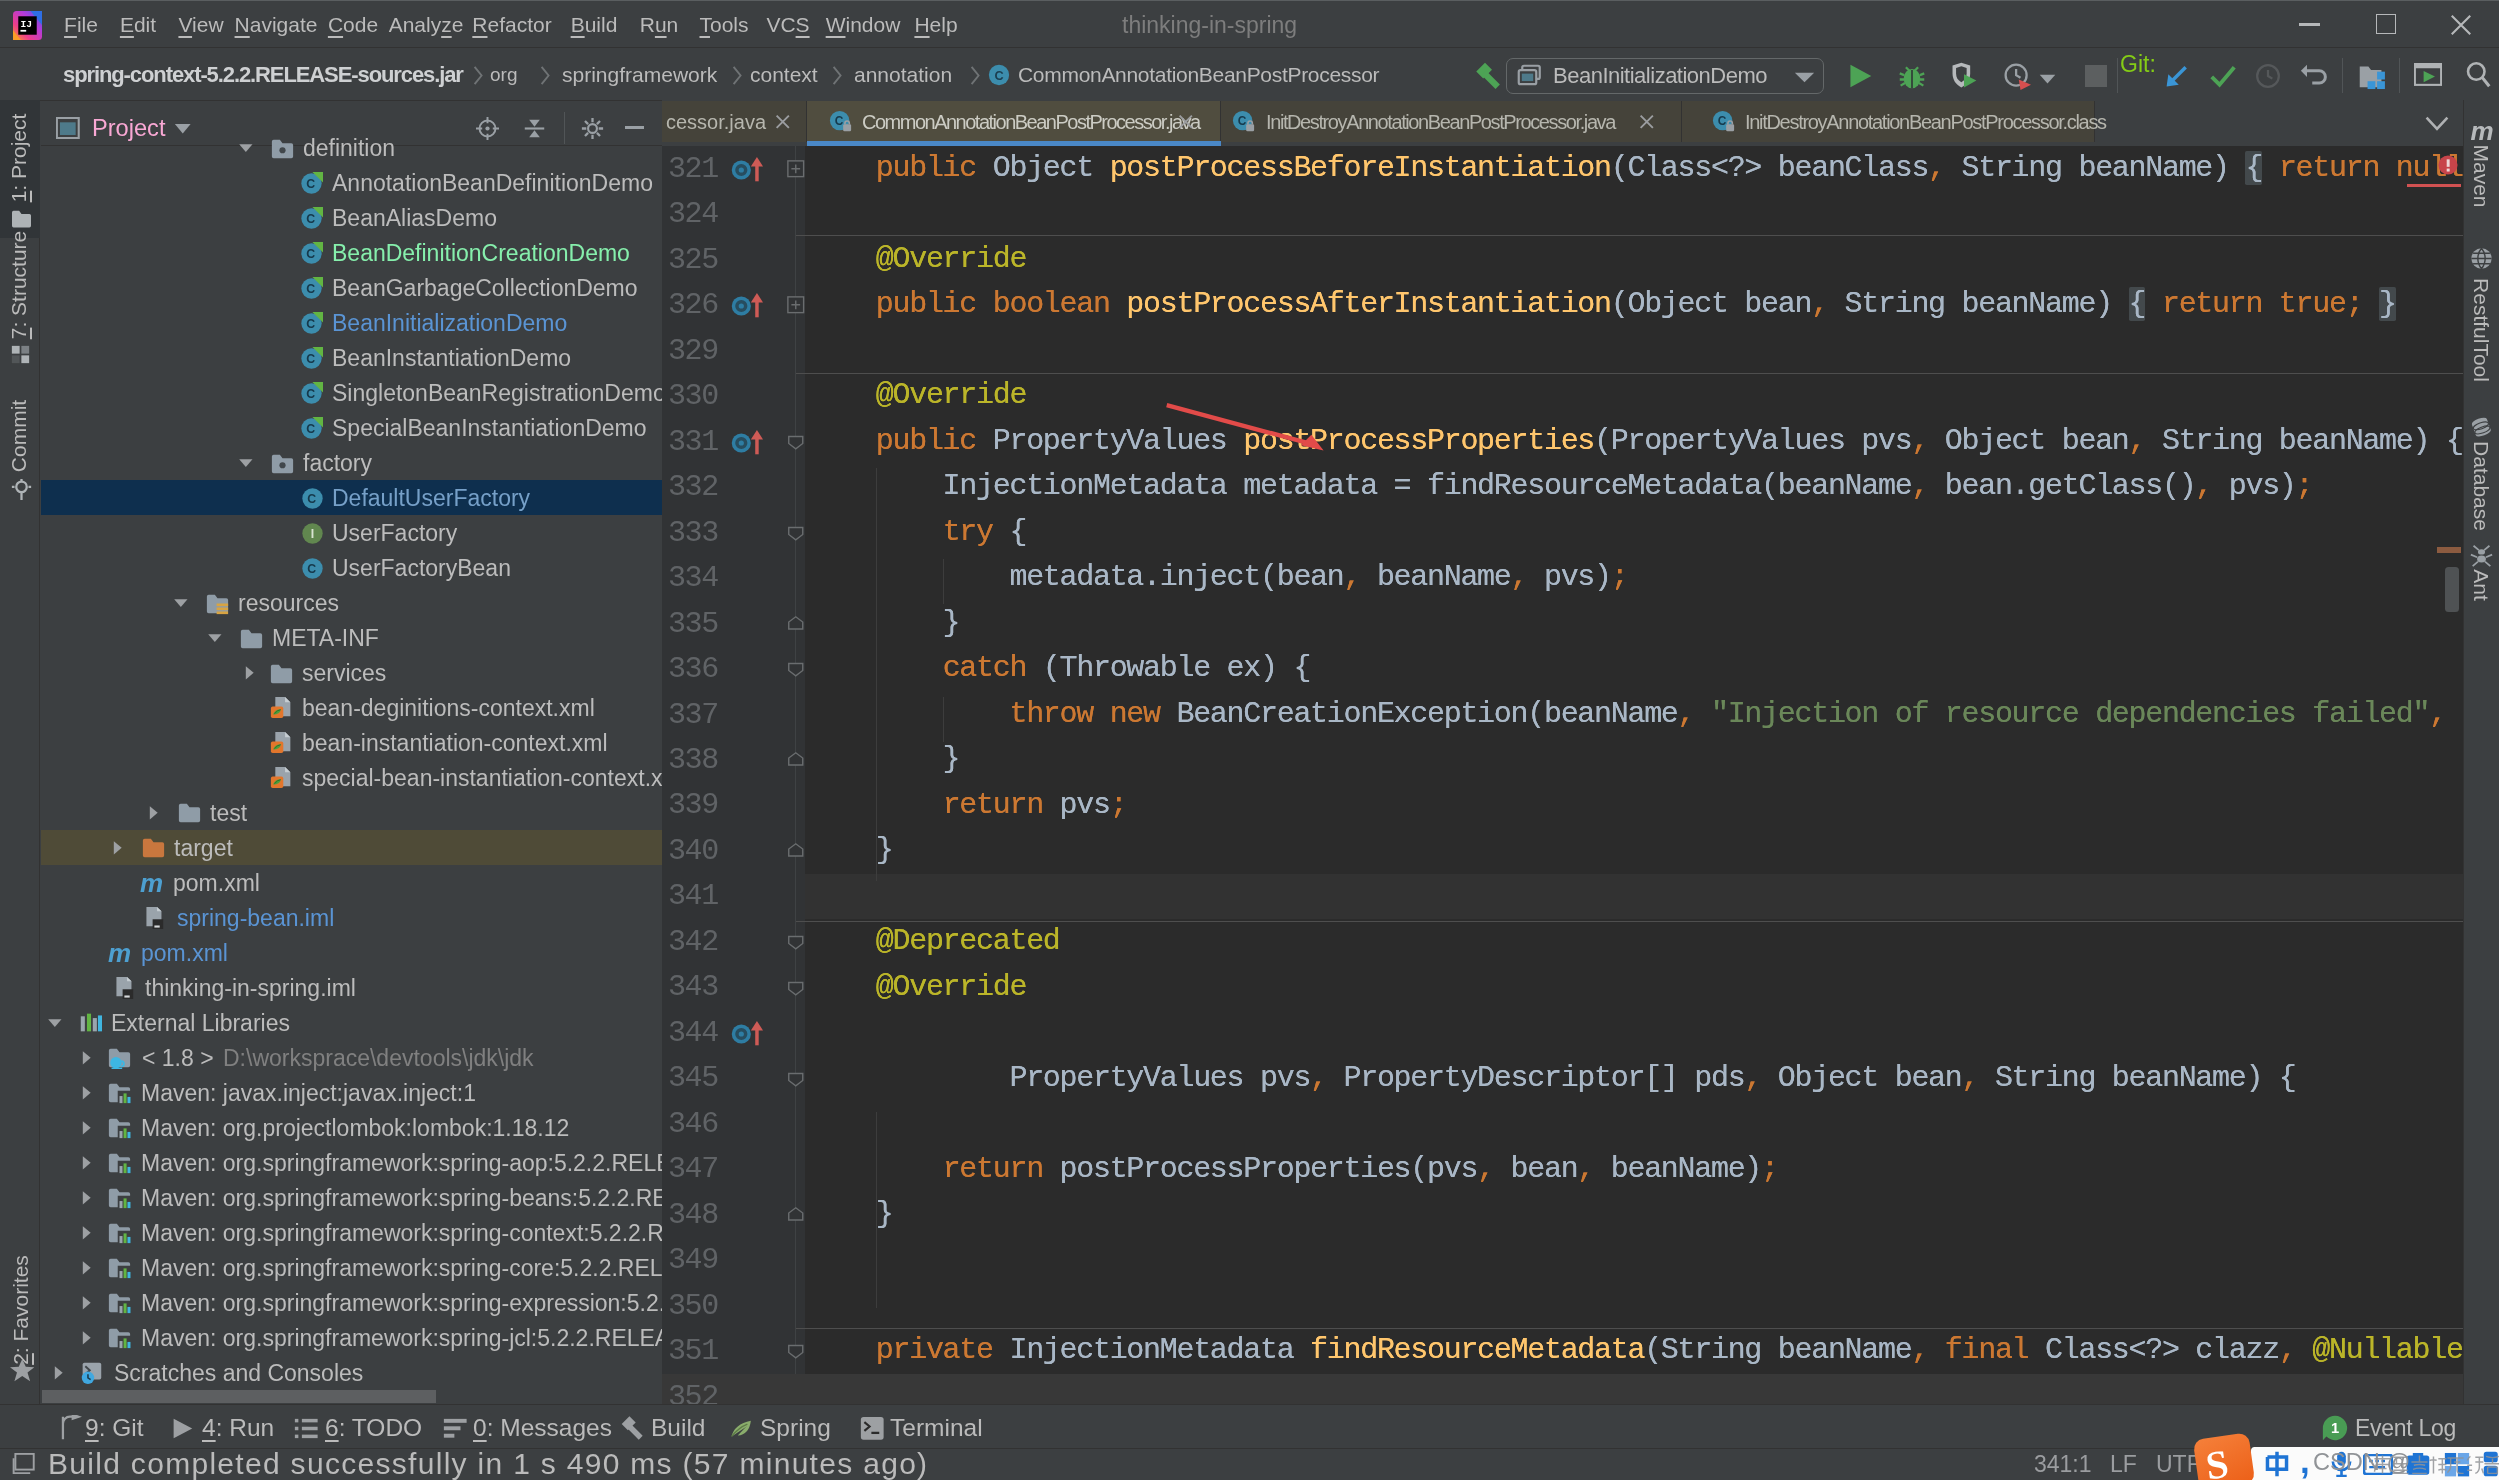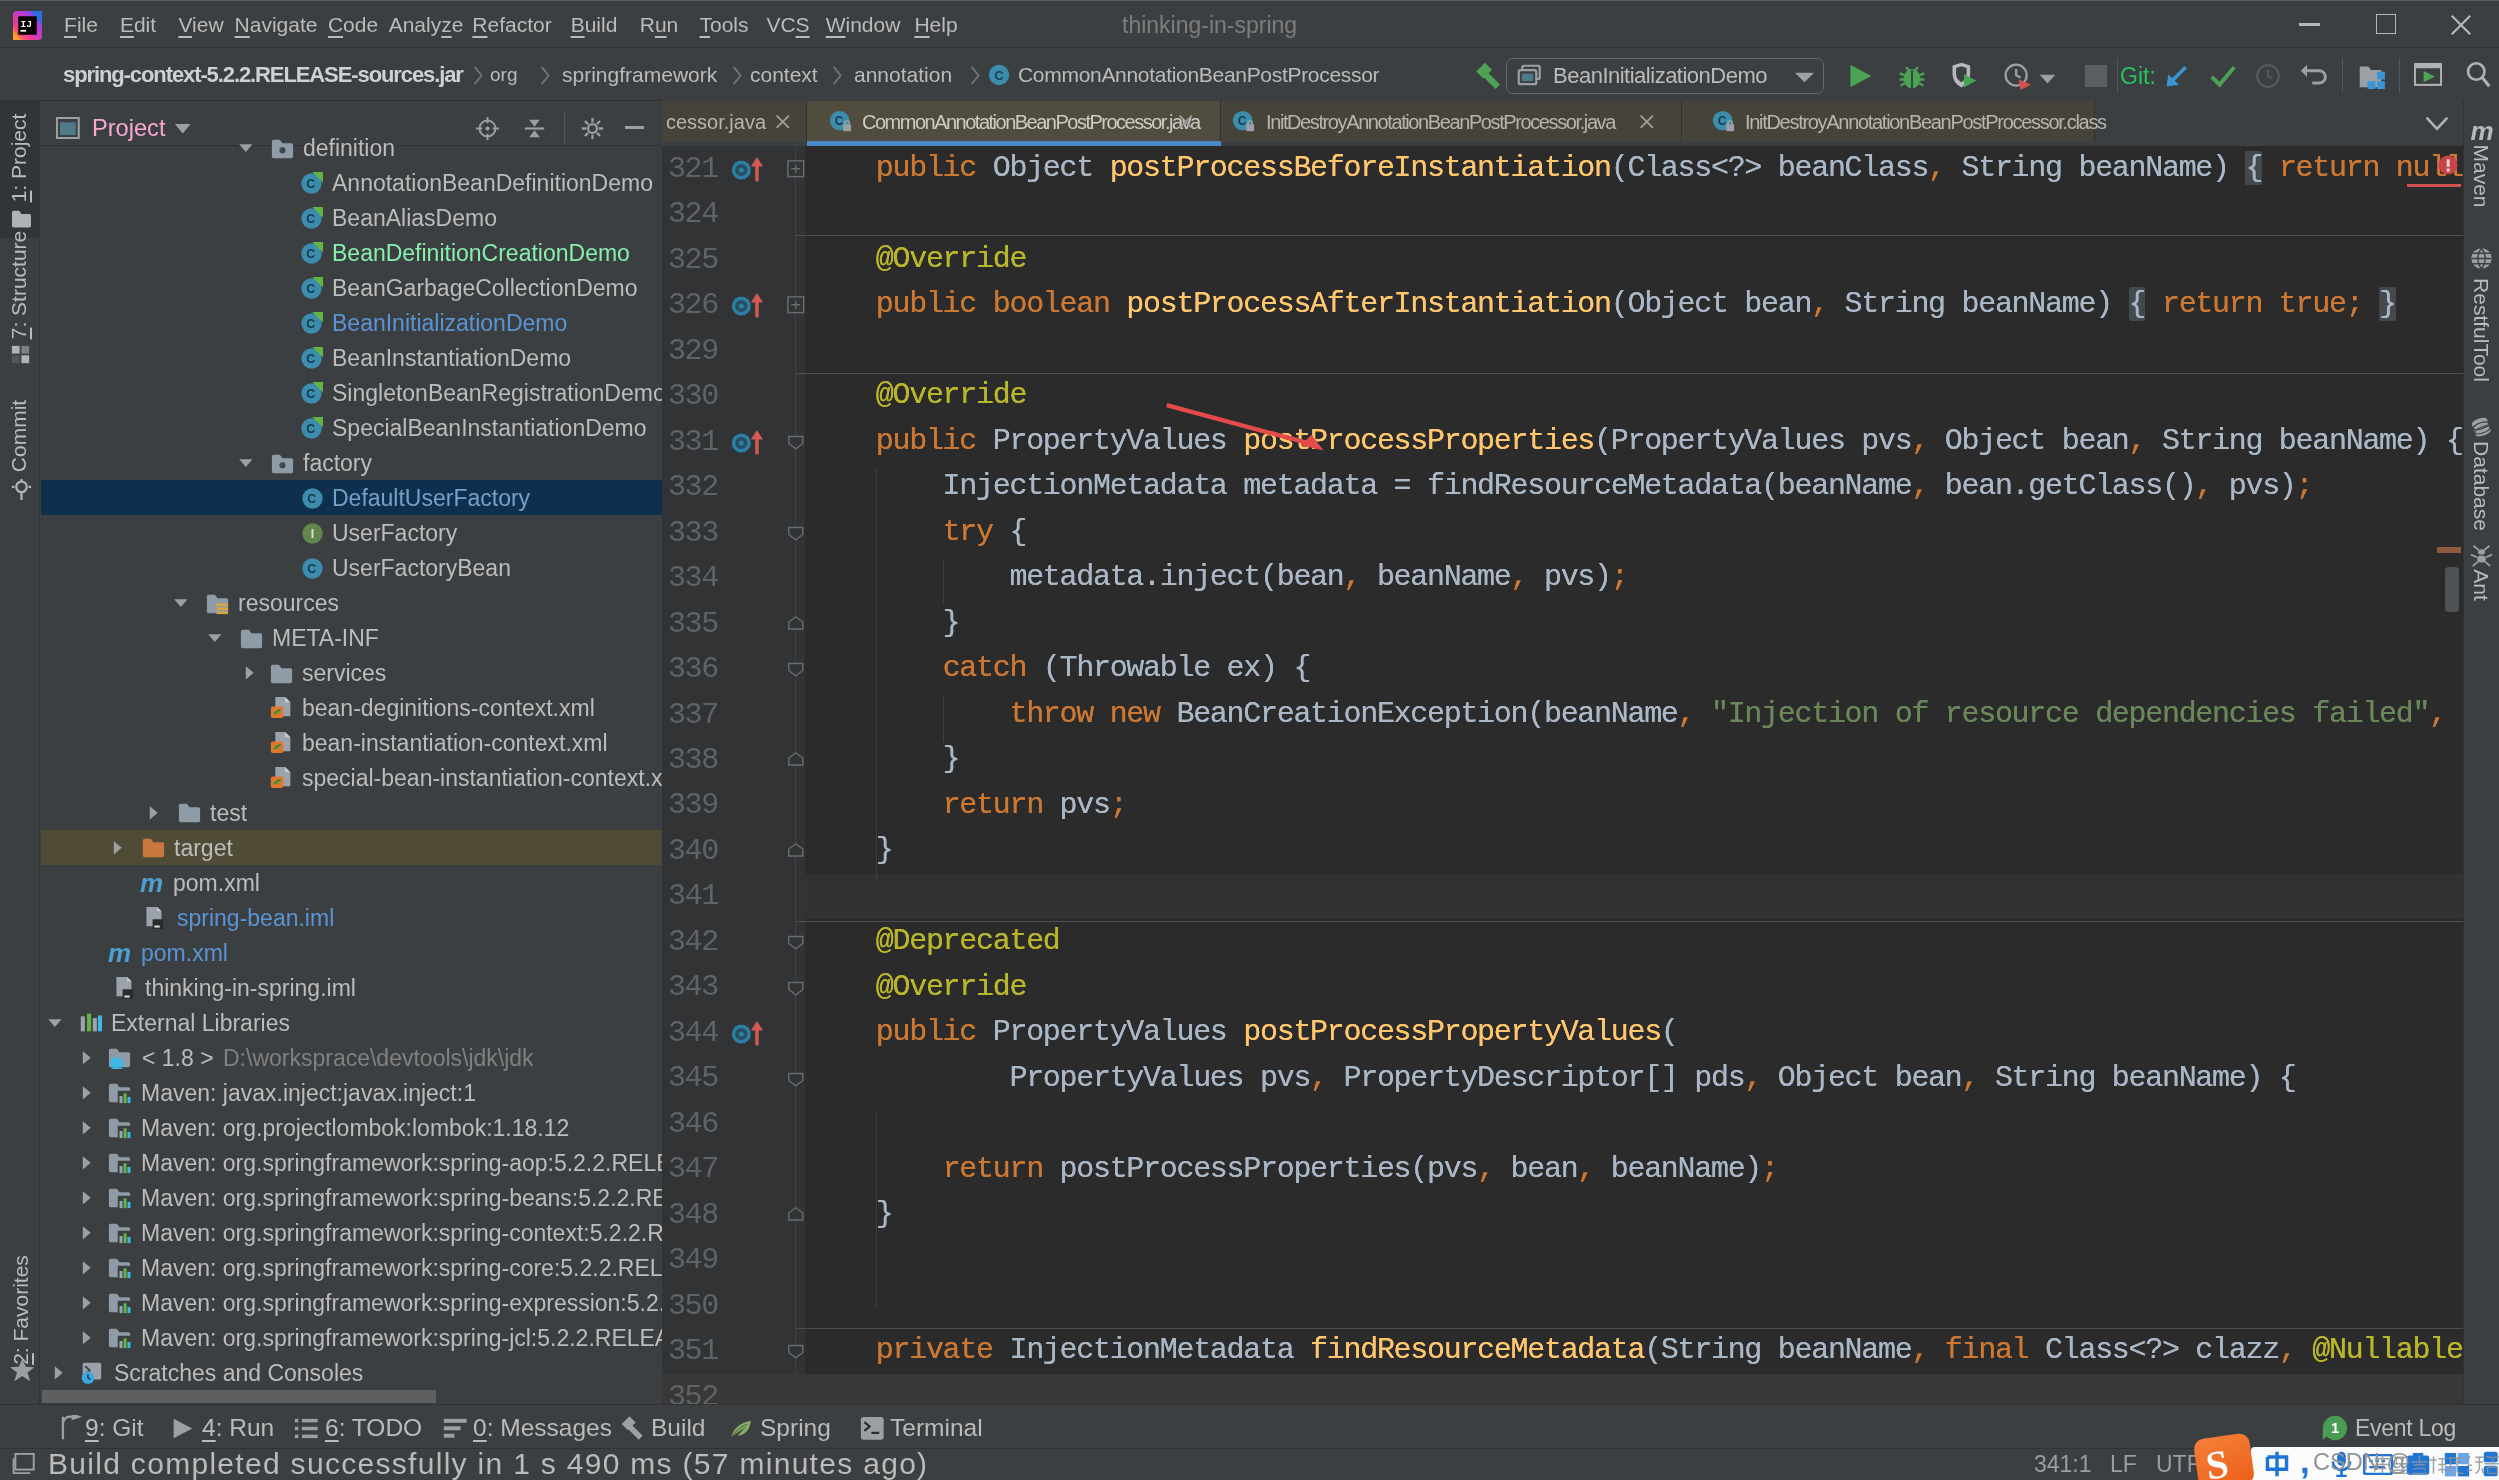--- a/index.html
+++ b/index.html
@@ -117,21 +117,21 @@
 <svg class="abs" style="left:2003px;top:62px" width="28" height="28" viewBox="0 0 32 32">
 <circle cx="15" cy="15" r="12" fill="none" stroke="#9aa0a5" stroke-width="2.6"></circle>
 <path d="M15 8 V15 L20 18" stroke="#9aa0a5" stroke-width="2.6" fill="none"></path>
 <polygon points="18,20 32,26 20,32" fill="#d64f4f"></polygon>
   </svg>
 <svg class="abs" style="left:2038px;top:73px" width="19" height="12.2" viewBox="0 0 22 14">
     <polygon points="2,2 20,2 11,12" fill="#9aa0a5"></polygon>
   </svg>
 <div class="abs" style="left:2085px;top:65px;width:22px;height:22px;background:#5c5f60"></div>
 <div class="abs" style="left:2117px;top:58px;width:0.9px;height:35px;background:#515557"></div>
-<div class="r cY" style="left:2120px;top:76px;font-size:23px;color:#22c55e">Git:</div>
+<div class="r cY" style="left:2120px;top:64px;font-size:23px;color:#84cc16">Git:</div>
 <svg class="abs" style="left:2164px;top:63px" width="26" height="26" viewBox="0 0 30 30">
 <path d="M25 5 L8 22" stroke="#3a95d6" stroke-width="4"></path>
     <polygon points="3,27 5,13 17,25" fill="#3a95d6"></polygon>
   </svg>
 <svg class="abs" style="left:2209px;top:63px" width="28" height="26" viewBox="0 0 32 30">
 <path d="M3 16 L12 25 L29 5" stroke="#4da355" stroke-width="4.5" fill="none"></path>
   </svg>
 <svg class="abs" style="left:2255px;top:63px" width="26" height="26" viewBox="0 0 30 30">
 <circle cx="15" cy="15" r="12.5" fill="none" stroke="#55585a" stroke-width="2.6"></circle>
 <path d="M15 8 V15 L20 18" stroke="#55585a" stroke-width="2.6" fill="none"></path>
@@ -664,21 +664,20 @@
 <div class="cl" style="top:364px;left:147px;height:45px">        <span class="k">try</span> {</div>
 <div class="cl" style="top:409px;left:147px;height:45px">            metadata.inject(bean<span class="k">,</span> beanName<span class="k">,</span> pvs)<span class="k">;</span></div>
 <div class="cl" style="top:455px;left:147px;height:45px">        }</div>
 <div class="cl" style="top:500px;left:147px;height:45px">        <span class="k">catch</span> (Throwable ex) {</div>
 <div class="cl" style="top:546px;left:147px;height:45px">            <span class="k">throw</span> <span class="k">new</span> BeanCreationException(beanName<span class="k">,</span> <span class="s">"Injection of resource dependencies failed"</span><span class="k">,</span> ex)</div>
 <div class="cl" style="top:591px;left:147px;height:45px">        }</div>
 <div class="cl" style="top:637px;left:147px;height:45px">        <span class="k">return</span> pvs<span class="k">;</span></div>
 <div class="cl" style="top:682px;left:147px;height:45px">    }</div>
 <div class="cl" style="top:773px;left:147px;height:45px">    <span class="an">@Deprecated</span></div>
 <div class="cl" style="top:819px;left:147px;height:45px">    <span class="an">@Override</span></div>
-<div class="cl" style="top:864px;left:147px;height:45px">    <span class="k">public</span> PropertyValues <span class="m">postProcessPropertyValues</span>(</div>
 <div class="cl" style="top:910px;left:147px;height:45px">            PropertyValues pvs<span class="k">,</span> PropertyDescriptor[] pds<span class="k">,</span> Object bean<span class="k">,</span> String beanName) {</div>
 <div class="cl" style="top:1001px;left:147px;height:45px">        <span class="k">return</span> postProcessProperties(pvs<span class="k">,</span> bean<span class="k">,</span> beanName)<span class="k">;</span></div>
 <div class="cl" style="top:1046px;left:147px;height:45px">    }</div>
 <div class="cl" style="top:1182px;left:147px;height:45px">    <span class="k">private</span> InjectionMetadata <span class="m">findResourceMetadata</span>(String beanName<span class="k">,</span> <span class="k">final</span> Class&lt;?&gt; clazz<span class="k">,</span> <span class="an">@Nullable</span></div>
 <div class="abs" style="left:1745px;top:38px;width:54px;height:2.6px;background:#d25252"></div>
 <svg class="abs" style="left:499px;top:254px" width="184" height="61" viewBox="0 0 210 70">
 <path d="M6 6 L178 52" stroke="#e24b49" stroke-width="5"></path>
 <polygon points="186,58 160,52 172,40" fill="#e24b49"></polygon>
     </svg>
 <svg class="abs" style="left:1776px;top:8.7px" width="20" height="20" viewBox="0 0 23 23">

